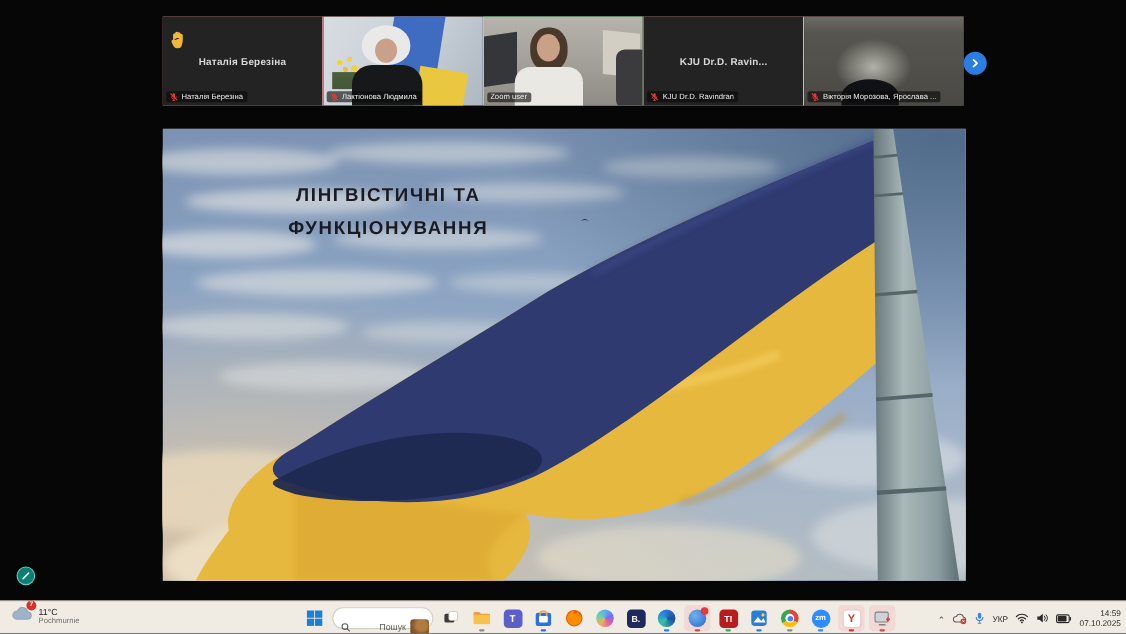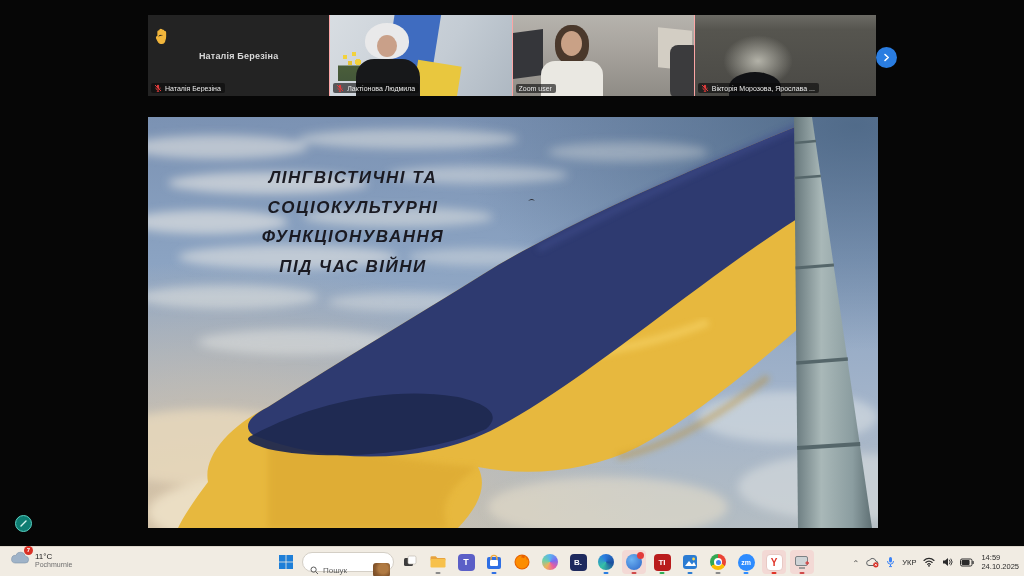--- a/index.html
+++ b/index.html
@@ -45,21 +45,21 @@
   .scene6-glow { position:absolute; left:28px; top:20px; width:70px; height:52px; background:radial-gradient(ellipse at center,#b3b2a8 0%,rgba(179,178,168,0) 70%); }
   .scene6-head { position:absolute; left:34px; bottom:-6px; width:52px; height:30px; border-radius:50% 50% 0 0; background:#101114; }
 
   .next-btn { position:absolute; left:876px; top:47px; width:21px; height:21px; border-radius:50%;
               background:#2a7de1; display:flex; align-items:center; justify-content:center; cursor:pointer; }
 
   
   .slide { position:absolute; left:148px; top:117px; width:730px; height:411px; overflow:hidden; background:#8ba3c2; }
   .slide svg { position:absolute; inset:0; }
   .slide-text { position:absolute; left:40px; top:46px; width:330px; text-align:center;
-                font-size:17px; font-weight:bold; letter-spacing:1.5px; line-height:29.5px; color:#1a1a22;font-style:italic; }
+                font-size:17px; font-weight:bold; letter-spacing:1.5px; line-height:29.5px; color:#1a1a22; }
   .slide-text span { display:block; white-space:nowrap; }
 
   
   .annot { position:absolute; left:15px; top:515px; width:17px; height:17px; border-radius:50%;
            background:#0e7d72; border:1px solid #5ad2c4; display:flex; align-items:center; justify-content:center; }
 
   
   .taskbar { position:absolute; left:0; top:546px; width:1024px; height:30px;
              background:#f1ece3; border-top:1px solid #dcd6cb; }
   .weather { position:absolute; left:10px; top:3px; display:flex; align-items:flex-end; gap:5px; cursor:pointer; }
@@ -68,33 +68,33 @@
            background:#d93025; color:#fff; font-size:6px; line-height:9px; text-align:center; font-weight:bold; }
   .weather-txt div:first-child { font-size:8px; color:#202020; }
   .weather-txt div:last-child  { font-size:7px; color:#6e6e6e; }
 
   .center-dock { position:absolute; left:274px; top:2px; height:26px; display:flex; align-items:center; gap:4px; }
   .dock-item { width:24px; height:24px; border-radius:4px; display:flex; align-items:center; justify-content:center;
                position:relative; cursor:pointer; }
   .dock-item.hl { background:#f3d9d5; }
   .run-dot { position:absolute; bottom:0px; left:50%; transform:translateX(-50%); width:5px; height:2px; border-radius:2px; }
   .search-pill { width:92px; height:20px; border-radius:11px; background:#fff; border:1px solid #d4cfc6;
-                 display:flex; align-items:center; gap:4px; padding:16px 3px 0 7px; cursor:text; }
+                 display:flex; align-items:center; gap:4px; padding:16px 3px 0 7px; cursor:text;text-align:right; }
   .search-pill span { flex:1; font-size:8px; color:#5c5c5c; }
   .search-img { width:17px; height:14px; border-radius:3px;
                 background:radial-gradient(circle at 60% 40%,#b07a42 0 35%,#8a5a2e 60%,#6e4522 100%); }
 
   .ico16 { width:16px; height:16px; }
   .ico18 { width:18px; height:18px; }
   .letter-icon { width:17px; height:17px; border-radius:4px; color:#fff; font-weight:bold;
                  display:flex; align-items:center; justify-content:center; }
 
   .tray { position:absolute; right:5px; top:0; height:30px; display:flex; align-items:center; gap:7px; }
   .tray-txt { font-size:7.5px; color:#2a2a2a; }
-  .clock { font-size:7.5px; color:#2a2a2a; line-height:9px; cursor:pointer; }
+  .clock { text-align:right; font-size:7.5px; color:#2a2a2a; line-height:9px; cursor:pointer; }
   .chev { font-size:8px; color:#3a3a3a; transform:translateY(1px); cursor:pointer; }
 </style>
 </head>
 <body>
 
 <div class="strip">
 
   <div class="tile">
     <svg class="hand" viewBox="0 0 16 18">
       <path d="M3.2 8.5 V4.2 q0-1.1 1-1.1 t1 1.1 V7.5 M5.2 7 V2.6 q0-1.1 1-1.1 t1 1.1 V7 M7.2 7 V3.2 q0-1.1 1-1.1 t1 1.1 V7.6 M9.2 8 V4.6 q0-1 1-1 t1 1 V9 q0 2-0.6 3.4 L10 14.6 q-0.6 1.6-2.6 1.6 H6.2 q-1.6 0-2.4-1.4 L2 11.4 q-0.8-1.6 0.4-2.2 q0.8-0.3 1.4 0.5 Z" fill="#f2b63c" stroke="#f2b63c" stroke-width="1.4" stroke-linejoin="round"></path>
@@ -135,20 +135,31 @@
     <div class="scene4-winR"></div>
     <div class="scene4-seat"></div>
     <div class="scene4-hair"></div>
     <div class="scene4-face"></div>
     <div class="scene4-shirt"></div>
     <div class="tile-label narrow">
       <span>Zoom user</span>
     </div>
   </div>
 
+  <div class="tile">
+    <div class="tile-name">KJU Dr.D. Ravin...</div>
+    <div class="tile-label">
+      <svg width="8" height="8" viewBox="0 0 8 8">
+          <rect x="2.9" y="0.7" width="2.2" height="4" rx="1.1" fill="#e23b3b"></rect>
+          <path d="M1.8 3.6 q0 2.4 2.2 2.4 t2.2-2.4 M4 6 V7.4 M2.8 7.4 h2.4" stroke="#e23b3b" stroke-width=".8" fill="none"></path>
+          <line x1="1" y1="1" x2="7" y2="7" stroke="#e23b3b" stroke-width="1"></line>
+        </svg>
+      <span>KJU Dr.D. Ravindran</span>
+    </div>
+  </div>
 
   <div class="tile">
     <div class="scene6-bg"></div>
     <div class="scene6-glow"></div>
     <div class="scene6-head"></div>
     <div class="tile-label">
       <svg width="8" height="8" viewBox="0 0 8 8">
           <rect x="2.9" y="0.7" width="2.2" height="4" rx="1.1" fill="#e23b3b"></rect>
           <path d="M1.8 3.6 q0 2.4 2.2 2.4 t2.2-2.4 M4 6 V7.4 M2.8 7.4 h2.4" stroke="#e23b3b" stroke-width=".8" fill="none"></path>
           <line x1="1" y1="1" x2="7" y2="7" stroke="#e23b3b" stroke-width="1"></line>
@@ -249,23 +260,21 @@
     <polygon points="646,0 664,0 724,411 650,411" fill="url(#poleg)"></polygon>
     <line x1="646.5" y1="26" x2="668" y2="24" stroke="#55666a" stroke-width="2.5"></line>
     <line x1="646.6" y1="61" x2="672.8" y2="59" stroke="#55666a" stroke-width="2.5"></line>
     <line x1="647.5" y1="151" x2="685.9" y2="148" stroke="#55666a" stroke-width="3"></line>
     <line x1="648.4" y1="246" x2="699.8" y2="242" stroke="#55666a" stroke-width="3.5"></line>
     <line x1="649.2" y1="331" x2="712.2" y2="327" stroke="#55666a" stroke-width="4"></line>
   </svg>
 
   <div class="slide-text">
     <span>ЛІНГВІСТИЧНІ ТА</span>
-    <span>СОЦІОКУЛЬТУРНІ</span>
     <span>ФУНКЦІОНУВАННЯ</span>
-    <span>ПІД ЧАС ВІЙНИ</span>
   </div>
 </div>
 
 <div class="annot">
   <svg width="9" height="9" viewBox="0 0 9 9">
     <line x1="2" y1="7" x2="7" y2="2" stroke="#d8f5ef" stroke-width="1.4" stroke-linecap="round"></line>
   </svg>
 </div>
 
 <div class="taskbar">
@@ -428,16 +437,16 @@
     </svg>
 
     <svg width="14" height="9" viewBox="0 0 14 9">
       <rect x="0.5" y="1" width="11.5" height="7" rx="1.5" fill="none" stroke="#2a2a2a" stroke-width="1"></rect>
       <rect x="1.6" y="2.1" width="8" height="4.8" rx="0.8" fill="#2a2a2a"></rect>
       <rect x="12.5" y="3" width="1.2" height="3" rx="0.5" fill="#2a2a2a"></rect>
     </svg>
 
     <div class="clock">
       <div>14:59</div>
-      <div>24.10.2025</div>
+      <div>07.10.2025</div>
     </div>
   </div>
 </div>
 
 </body></html>

